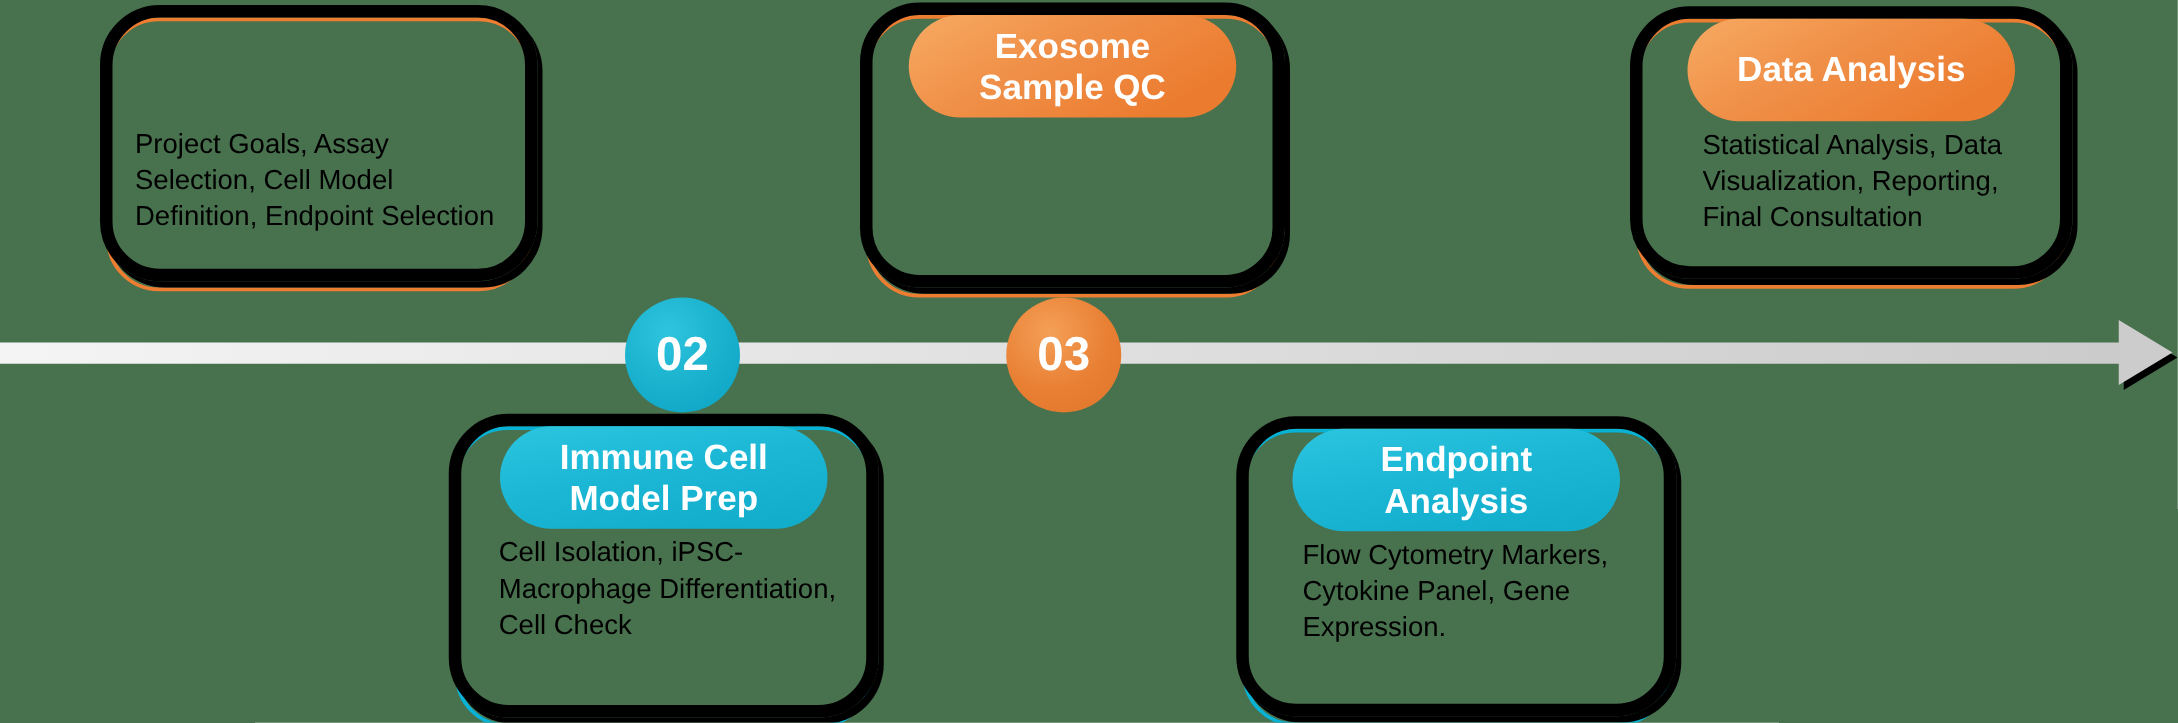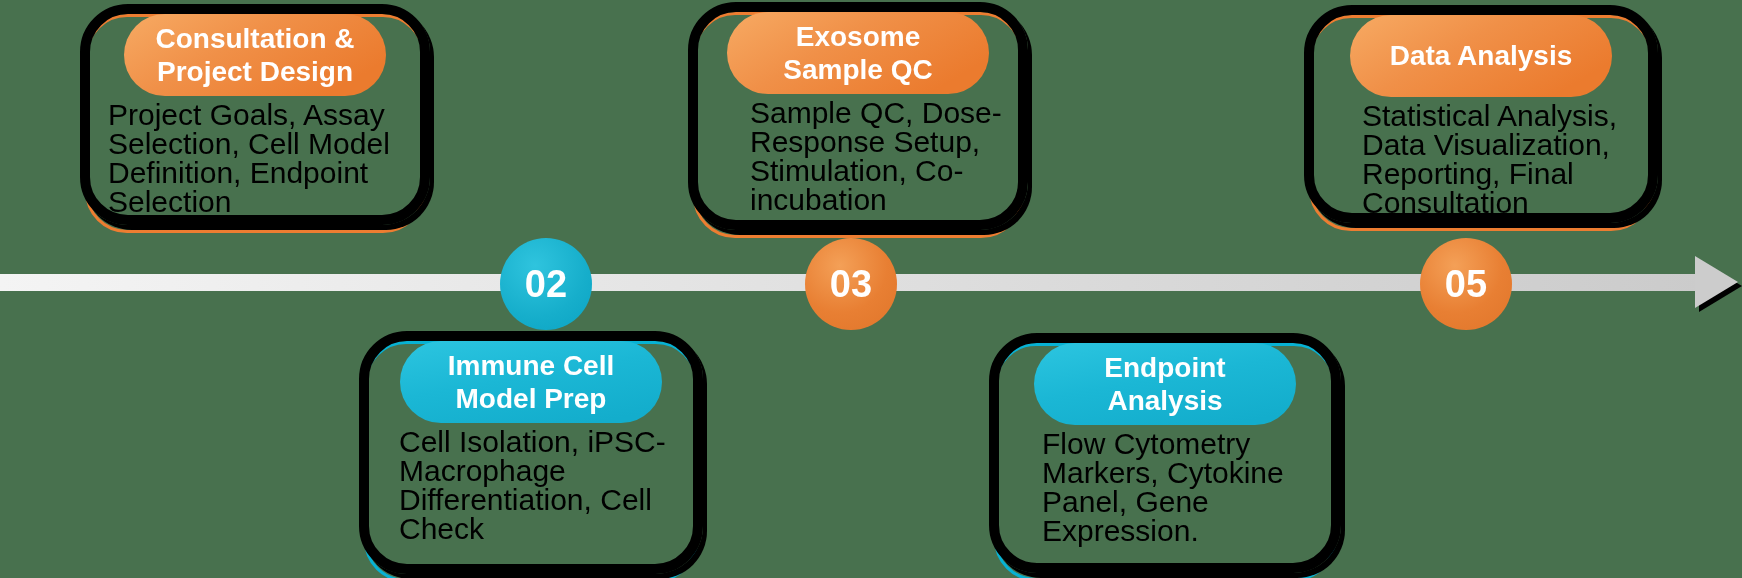--- a/index.html
+++ b/index.html
@@ -38,21 +38,21 @@
     position:absolute; top:10px; left:50%; transform:translateX(-50%);
     width:262px; height:82px; border-radius:50px;
     display:flex; align-items:center; justify-content:center; text-align:center;
     color:#fff; font-weight:bold; font-size:28px; line-height:1.18;
   }
   .box.orange .pill{background:linear-gradient(150deg,#F7AA63 0%,#F09048 40%,#EB7B2E 85%);}
   .box.cyan  .pill{background:linear-gradient(170deg,#2CC5E0 0%,#1BB7D5 45%,#13ADCC 90%);}
   .pill .txt{display:block;}
   .body{
     position:absolute; top:96px; bottom:6px; overflow:hidden;
-    color:#000; font-size:30px; line-height:29px;
+    color:#000; font-size:22px; line-height:29px;
   }
   
   .b1{left:80px;  top:4px;   width:350px; height:221px;}
   .b2{left:359px; top:331px; width:344px; height:243px;}
   .b3{left:688px; top:2px;   width:340px; height:228px;}
   .b4{left:989px; top:333px; width:352px; height:240px;}
   .b5{left:1304px;top:5px;   width:354px; height:218px;}
   .b1 .txt{max-width:232px;} .b2 .txt{max-width:205px;} .b3 .txt{max-width:178px;}
   .b4 .txt{max-width:185px;} .b5 .txt{max-width:245px;}
   .b1 .body{left:28px; width:300px;}
@@ -71,42 +71,38 @@
   <div class="tl-head">
     <svg width="52" height="64" viewBox="0 0 52 64">
       <polygon points="7,10 50,36 7,62" fill="#000000"></polygon>
       <polygon points="3,6 46,32 3,58" fill="#CCCCCC"></polygon>
     </svg>
   </div>
 
   <div class="box orange b1">
     <div class="tint-outline"></div>
     <div class="frame"></div>
-    <div class="pill">
-      <span class="txt">Consultation &amp; Project Design</span>
-    </div>
     <div class="body">Project Goals, Assay Selection, Cell Model Definition, Endpoint Selection</div>
   </div>
 
   <div class="box cyan b2">
     <div class="tint-outline"></div>
     <div class="frame"></div>
     <div class="pill">
       <span class="txt">Immune Cell Model Prep</span>
     </div>
     <div class="body">Cell Isolation, iPSC-Macrophage Differentiation, Cell Check</div>
   </div>
 
   <div class="box orange b3">
     <div class="tint-outline"></div>
     <div class="frame"></div>
     <div class="pill">
       <span class="txt">Exosome Sample QC</span>
     </div>
-    <div class="body">Sample QC, Dose-Response Setup, Stimulation, Co-incubation</div>
   </div>
 
   <div class="box cyan b4">
     <div class="tint-outline"></div>
     <div class="frame"></div>
     <div class="pill">
       <span class="txt">Endpoint Analysis</span>
     </div>
     <div class="body">Flow Cytometry Markers, Cytokine Panel, Gene Expression.</div>
   </div>
@@ -119,17 +115,14 @@
     </div>
     <div class="body">Statistical Analysis, Data Visualization, Reporting, Final Consultation</div>
   </div>
 
   <div class="circle cyan c2">
       <span>02</span>
     </div>
   <div class="circle orange c3">
       <span>03</span>
     </div>
-  <div class="circle orange c5">
-      <span>05</span>
-    </div>
 
 </div>
 
 </body></html>

